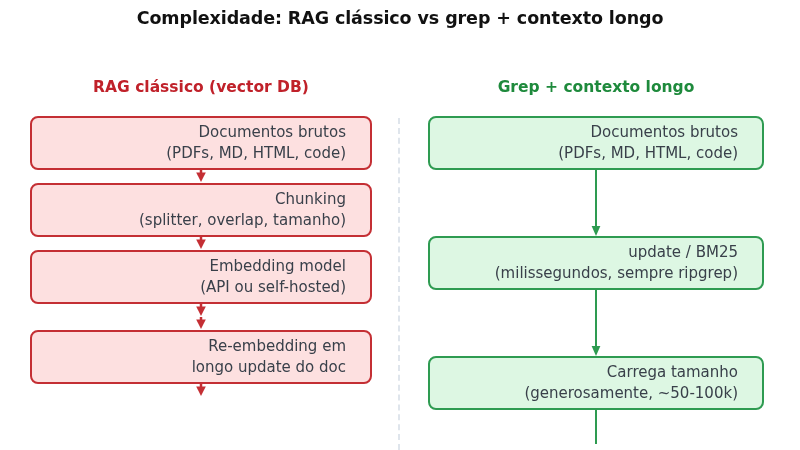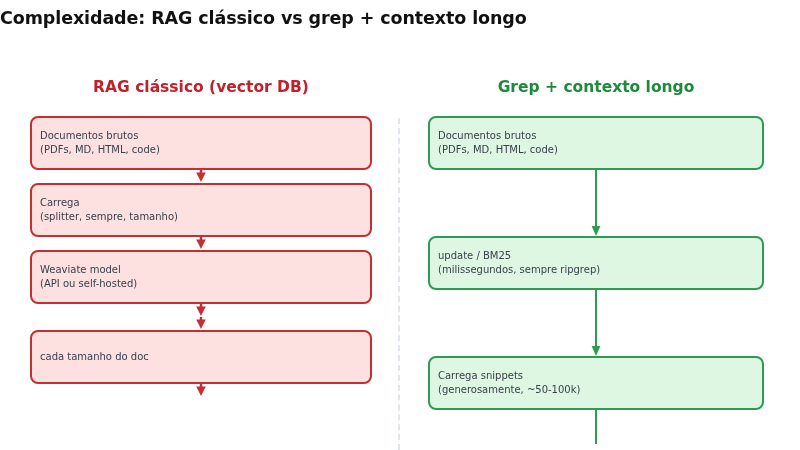--- a/index.html
+++ b/index.html
@@ -20,21 +20,21 @@
     width: 800px;
     height: 450px;
   }
 
   
   .chart-title {
     position: absolute;
     top: 8px;
     left: 0;
     width: 800px;
-    text-align: left;
+    text-align: center;
     font-size: 17.5px;
     font-weight: bold;
     color: #111111;
     letter-spacing: -0.1px;
   }
 
   
   .col-heading {
     position: absolute;
     top: 78px;
@@ -69,27 +69,27 @@
   }
   .column.left  { left: 30px;  top: 116px; width: 342px; }
   .column.right { left: 428px; top: 116px; width: 336px; }
 
   
   .node {
     box-sizing: border-box;
     border-radius: 8px;
     display: flex;
     flex-direction: column;
-    align-items: flex-start;
+    align-items: flex-end;
     justify-content: center;
     text-align: center;
-    font-size: 10px;
+    font-size: 15px;
     line-height: 1.42;
     color: #39404a;
-    padding: 4px 8px;
+    padding: 4px 24px;
   }
   .node .line2 { display: block; }
 
   .column.left .node {
     width: 342px;
     height: 54px;
     background: #fde0e0;
     border: 2px solid #c42f34;
   }
   .column.right .node {
@@ -132,53 +132,54 @@
     </div>
 
     <div class="connector">
       <svg width="14" height="13" viewBox="0 0 14 13">
         <path d="M7 0 L7 4" stroke="#c42f34" stroke-width="2.5" fill="none"></path>
         <path d="M2.2 2.5 L11.8 2.5 L7 12 Z" fill="#c42f34"></path>
       </svg>
     </div>
 
     <div class="node">
-      <span>Carrega</span>
-      <span class="line2">(splitter, sempre, tamanho)</span>
-    </div>
-
-    <div class="connector">
-      <svg width="14" height="13" viewBox="0 0 14 13">
-        <path d="M7 0 L7 4" stroke="#c42f34" stroke-width="2.5" fill="none"></path>
-        <path d="M2.2 2.5 L11.8 2.5 L7 12 Z" fill="#c42f34"></path>
-      </svg>
-    </div>
-
-    <div class="node">
-      <span>Weaviate model</span>
+      <span>Chunking</span>
+      <span class="line2">(splitter, overlap, tamanho)</span>
+    </div>
+
+    <div class="connector">
+      <svg width="14" height="13" viewBox="0 0 14 13">
+        <path d="M7 0 L7 4" stroke="#c42f34" stroke-width="2.5" fill="none"></path>
+        <path d="M2.2 2.5 L11.8 2.5 L7 12 Z" fill="#c42f34"></path>
+      </svg>
+    </div>
+
+    <div class="node">
+      <span>Embedding model</span>
       <span class="line2">(API ou self-hosted)</span>
     </div>
 
     <div class="connector">
       <svg width="14" height="13" viewBox="0 0 14 13">
         <path d="M7 0 L7 4" stroke="#c42f34" stroke-width="2.5" fill="none"></path>
         <path d="M2.2 2.5 L11.8 2.5 L7 12 Z" fill="#c42f34"></path>
       </svg>
     </div>
 
 
     <div class="connector">
       <svg width="14" height="13" viewBox="0 0 14 13">
         <path d="M7 0 L7 4" stroke="#c42f34" stroke-width="2.5" fill="none"></path>
         <path d="M2.2 2.5 L11.8 2.5 L7 12 Z" fill="#c42f34"></path>
       </svg>
     </div>
 
     <div class="node">
-      <span class="line2">cada tamanho do doc</span>
+      <span>Re-embedding em</span>
+      <span class="line2">longo update do doc</span>
     </div>
 
     <div class="connector">
       <svg width="14" height="13" viewBox="0 0 14 13">
         <path d="M7 0 L7 4" stroke="#c42f34" stroke-width="2.5" fill="none"></path>
         <path d="M2.2 2.5 L11.8 2.5 L7 12 Z" fill="#c42f34"></path>
       </svg>
     </div>
 
   </div>
@@ -203,21 +204,21 @@
     </div>
 
     <div class="connector">
       <svg width="14" height="66" viewBox="0 0 14 66">
         <path d="M7 0 L7 58" stroke="#2e9b51" stroke-width="2" fill="none"></path>
         <path d="M2.6 56 L11.4 56 L7 66 Z" fill="#2e9b51"></path>
       </svg>
     </div>
 
     <div class="node">
-      <span>Carrega snippets</span>
+      <span>Carrega tamanho</span>
       <span class="line2">(generosamente, ~50-100k)</span>
     </div>
 
     <div class="tail-line">
       <svg width="14" height="34" viewBox="0 0 14 34">
         <path d="M7 0 L7 34" stroke="#2e9b51" stroke-width="2" fill="none"></path>
       </svg>
     </div>
 
   </div>

